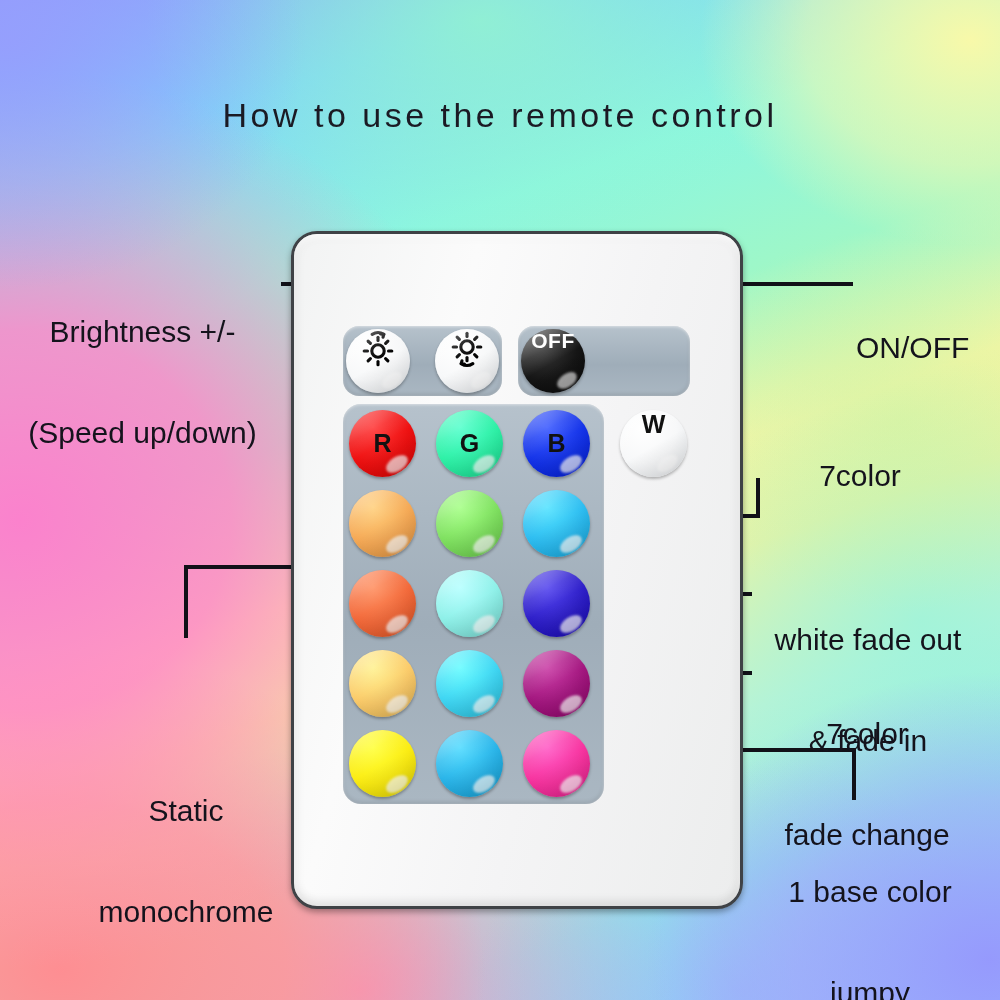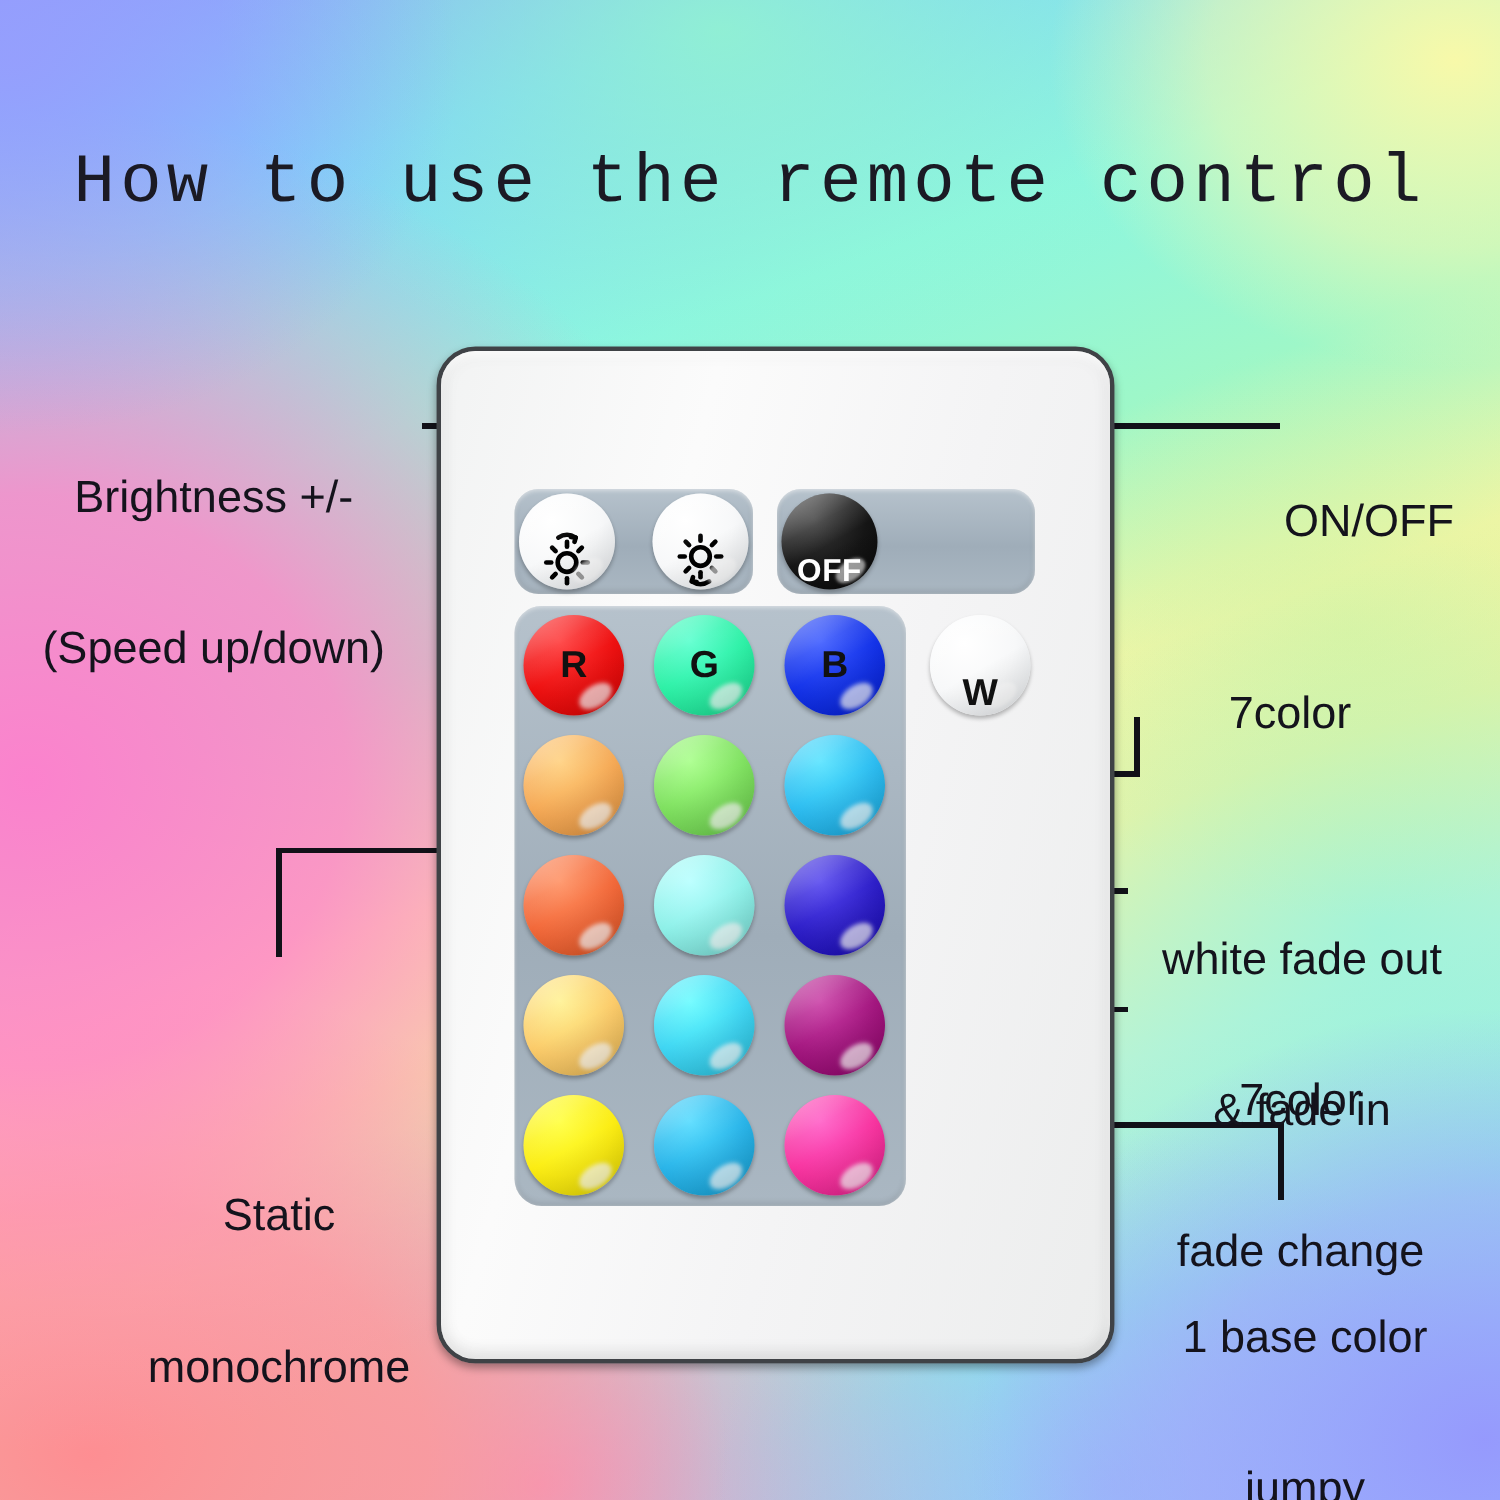--- a/index.html
+++ b/index.html
@@ -42,22 +42,22 @@
   .bg-mint{
     background:
       radial-gradient(ellipse 430px 300px at 48% 2%, rgba(150,248,200,.75) 0%, rgba(155,248,210,0) 78%),
       radial-gradient(ellipse 360px 330px at 92% 62%, rgba(140,243,225,.6) 0%, rgba(145,243,228,0) 80%);
   }
 
   
   #title{
     position:absolute;left:0;right:0;top:96px;
     text-align:center;
-    font-family:Liberation Mono, monospace;
-    font-size:46px;letter-spacing:3.5px;
+    font-family:Liberation Sans, sans-serif;
+    font-size:34px;letter-spacing:3.5px;
     color:#1b1a24;white-space:nowrap;
   }
 
   
   #remote{
     position:absolute;left:291px;top:231px;width:446px;height:672px;
     border-radius:26px;
     background:linear-gradient(105deg,#f2f3f3 0%,#fbfbfb 30%,#f4f4f5 60%,#eceded 100%);
     border:3px solid #3f4246;
     box-shadow:0 3px 6px rgba(0,0,0,.35), inset 0 0 14px rgba(0,0,0,.05);
@@ -75,21 +75,21 @@
     box-shadow:inset 0 1px 3px rgba(255,255,255,.55), inset 0 -2px 4px rgba(0,0,0,.12);
   }
   #pad-dim{left:49px;top:92px;width:159px;height:70px;}
   #pad-power{left:224px;top:92px;width:172px;height:70px;}
   #pad-colors{left:49px;top:170px;width:261px;height:400px;border-radius:18px;}
   #pad-modes{left:322px;top:243px;width:78px;height:327px;border-radius:30px;}
 
   
   .key{
     position:absolute;border-radius:50%;
-    display:flex;align-items:flex-end;justify-content:center;
+    display:flex;align-items:flex-start;justify-content:center;
     font-weight:bold;
     box-shadow:0 2px 3px rgba(0,0,0,.28);
   }
   .key:after{
     content:"";position:absolute;inset:0;border-radius:50%;
     background:linear-gradient(150deg,rgba(255,255,255,.55) 0%,rgba(255,255,255,.12) 34%,rgba(255,255,255,0) 52%,rgba(0,0,0,.14) 100%);
     pointer-events:none;
   }
   .key.gloss:before{
     content:"";position:absolute;right:12%;bottom:10%;

